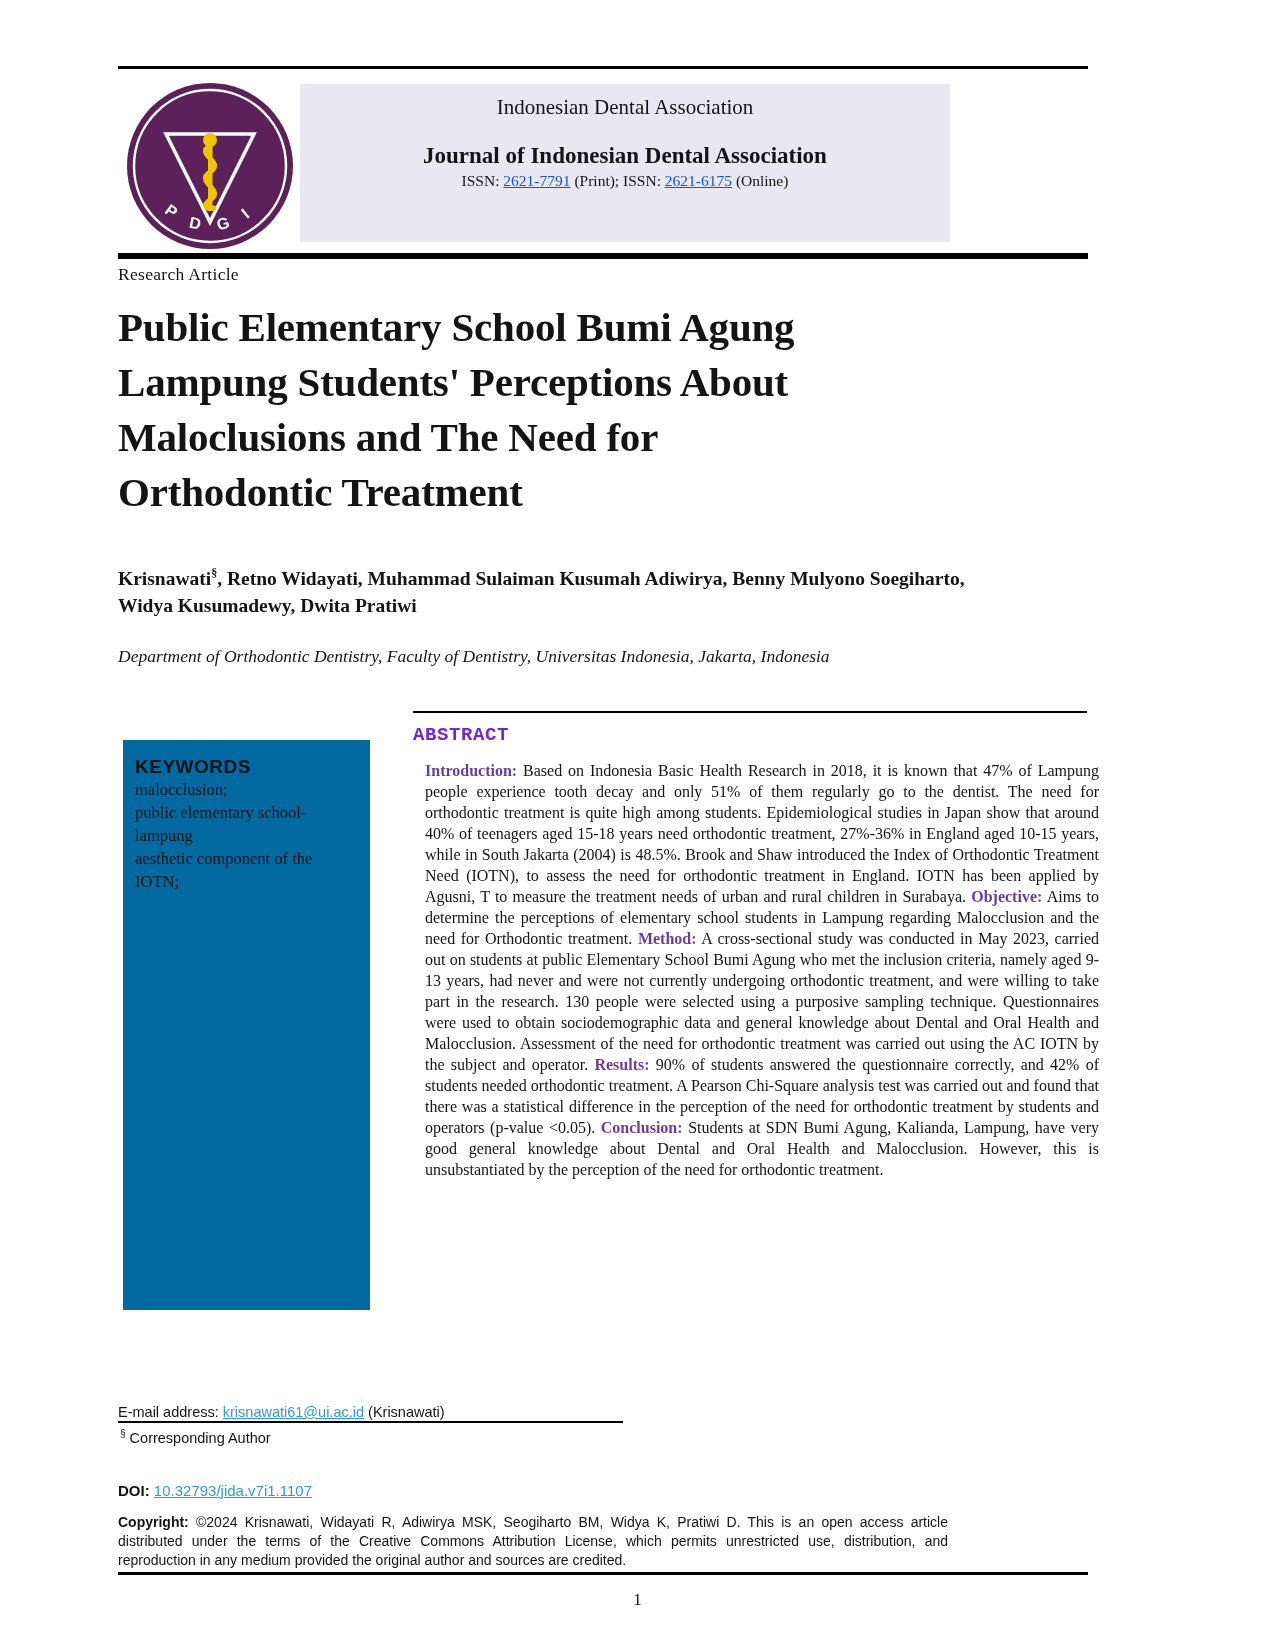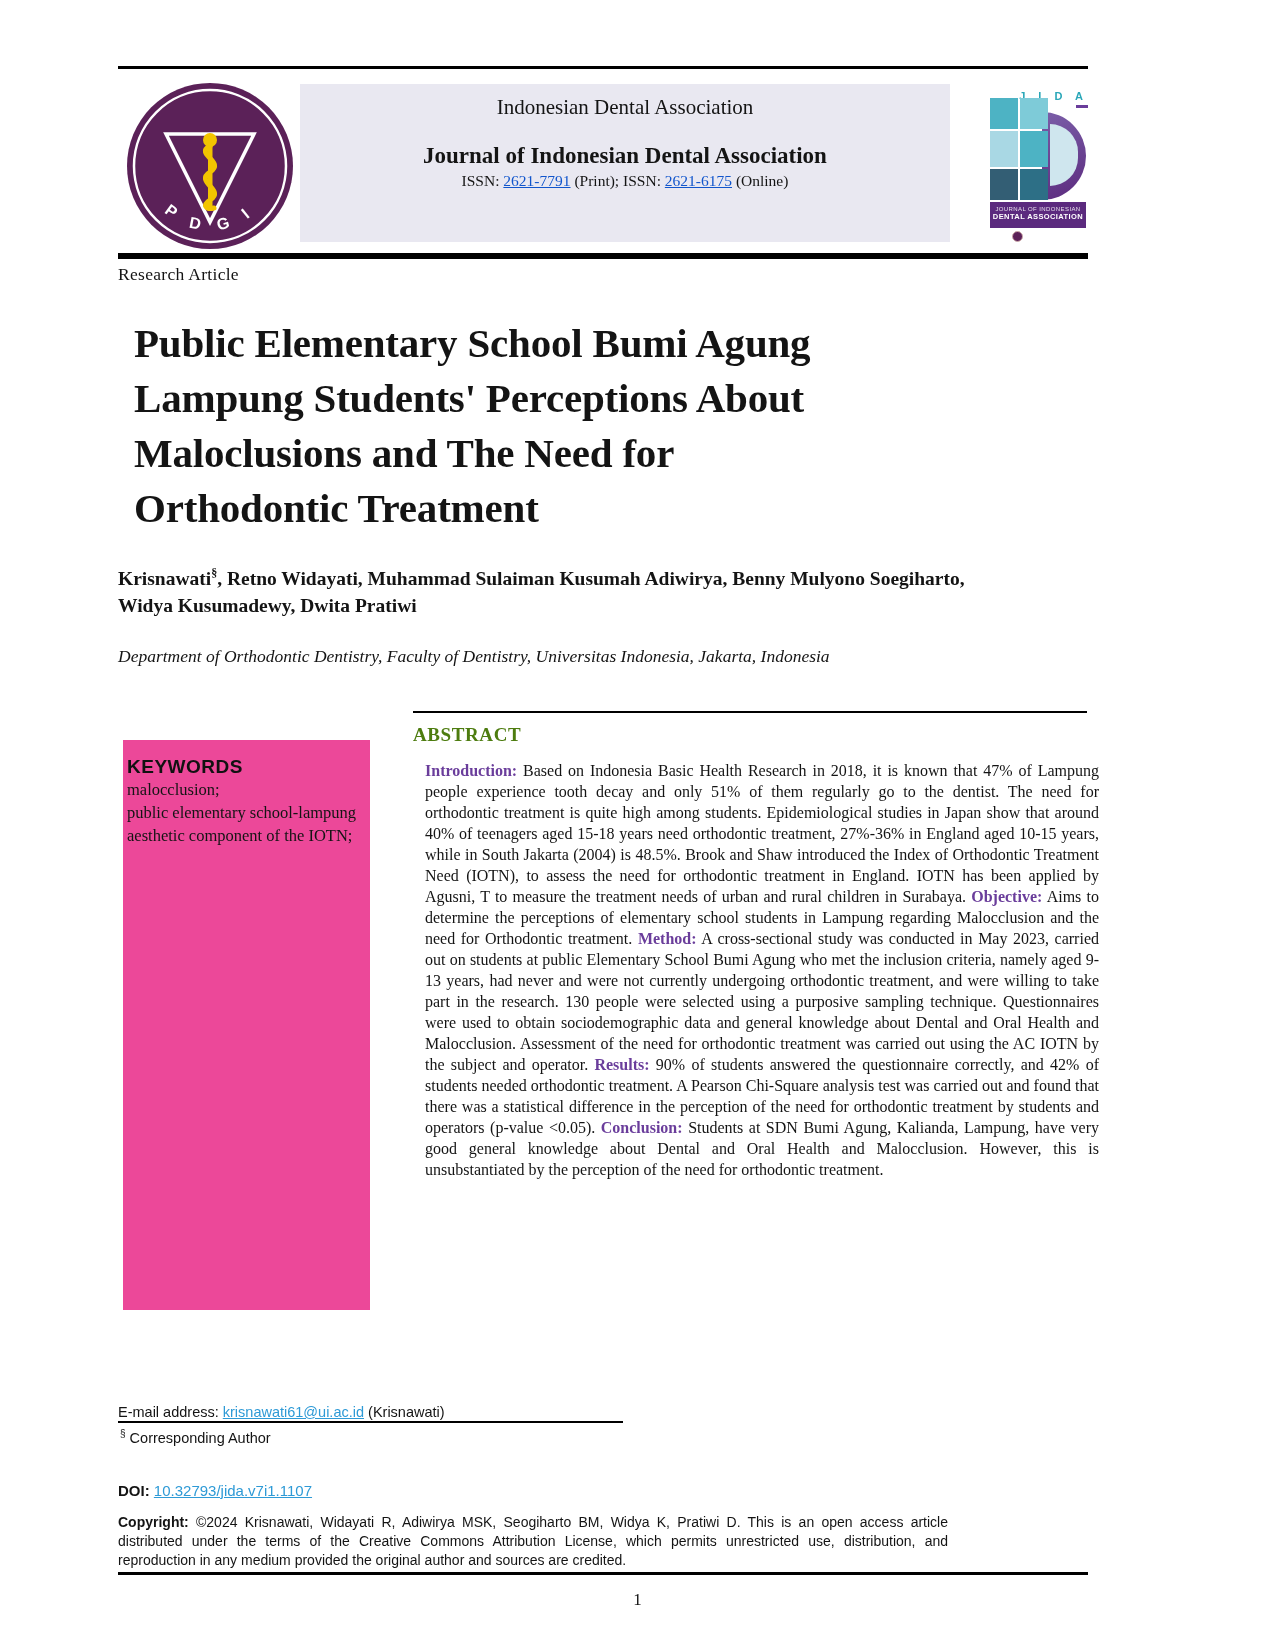--- a/index.html
+++ b/index.html
@@ -52,28 +52,28 @@
          font-weight:bold;white-space:pre-line;letter-spacing:-0.2px;}
 
   .authors{position:absolute;left:118px;top:560px;width:970px;font-size:19.5px;line-height:27px;
            font-weight:bold;white-space:pre-line;}
   .authors sup{font-size:12px;}
 
   .affiliation{position:absolute;left:118px;top:646px;width:970px;font-style:italic;font-size:17.5px;}
 
   
   .keywords-box{position:absolute;left:123px;top:740px;width:247px;height:570px;
-                background:#ec4899;box-sizing:border-box;padding:16px 4px;}
+                background:#0369a1;box-sizing:border-box;padding:16px 12px;}
   .kw-head{font-family:"Liberation Sans",sans-serif;font-weight:bold;font-size:19px;
            letter-spacing:.5px;color:#111;}
   .kw-list{font-size:16.5px;line-height:23px;}
 
   
-  .abstract-head{position:absolute;left:413px;top:724px;font-family:Liberation Serif, serif;
-                 font-weight:bold;font-size:19px;letter-spacing:.6px;color:#4d7c0f;}
+  .abstract-head{position:absolute;left:413px;top:724px;font-family:Liberation Mono, monospace;
+                 font-weight:bold;font-size:19px;letter-spacing:.6px;color:#6d28d9;}
   .abstract-body{position:absolute;left:425px;top:760px;width:674px;font-size:16px;
                  line-height:21px;text-align:justify;}
   .seg-label{font-weight:bold;color:#6a3d9b;}
 
   
   .sans{font-family:"Liberation Sans",sans-serif;}
   .corr{position:absolute;left:120px;top:1428px;font-size:14.5px;}
   .corr sup{font-size:10px;}
   .email{position:absolute;left:118px;top:1404px;font-size:14.5px;}
   a.flink{color:#2e9ad6;text-decoration:underline;cursor:pointer;}
@@ -105,45 +105,26 @@
       </text>
     </svg>
   </div>
 
   <div class="header-box">
     <div class="hb-line1">Indonesian Dental Association</div>
     <div class="hb-line2">Journal of Indonesian Dental Association</div>
     <div class="hb-line4"><span>ISSN: </span><a class="hlink">2621-7791</a><span> (Print); ISSN: </span><a class="hlink">2621-6175</a><span> (Online)</span></div>
   </div>
 
-  <div class="cover">
-    <div class="cover-jida">J I D A</div>
-    <div class="cover-jida-underline"></div>
-    <div class="cover-swoosh"></div>
-    <div class="cover-swoosh-inner"></div>
-    <div class="cover-photos">
-      <div class="ph"></div>
-        <div class="ph2"></div>
-      <div class="ph4"></div>
-        <div class="ph"></div>
-      <div class="ph5"></div>
-        <div class="ph3"></div>
-    </div>
-    <div class="cover-banner">
-      <div class="b1">JOURNAL OF INDONESIAN</div>
-      <div class="b2">DENTAL ASSOCIATION</div>
-    </div>
-    <div class="cover-minilogo"></div>
-  </div>
 
   <div class="rule rule-thick"></div>
 
   <div class="research-article">Research Article</div>
 
-  <h1 class="title" style="margin:16px;font-weight:bold;">Public Elementary School Bumi Agung
+  <h1 class="title" style="margin:0;font-weight:bold;">Public Elementary School Bumi Agung
 Lampung Students' Perceptions About
 Maloclusions and The Need for
 Orthodontic Treatment</h1>
 
   <div class="authors"><span>Krisnawati</span><sup>§</sup><span>, Retno Widayati, Muhammad Sulaiman Kusumah Adiwirya, Benny Mulyono Soegiharto,
 Widya Kusumadewy, Dwita Pratiwi</span></div>
 
   <div class="affiliation">Department of Orthodontic Dentistry, Faculty of Dentistry, Universitas Indonesia, Jakarta, Indonesia</div>
 
   <div class="rule rule-abstract"></div>

